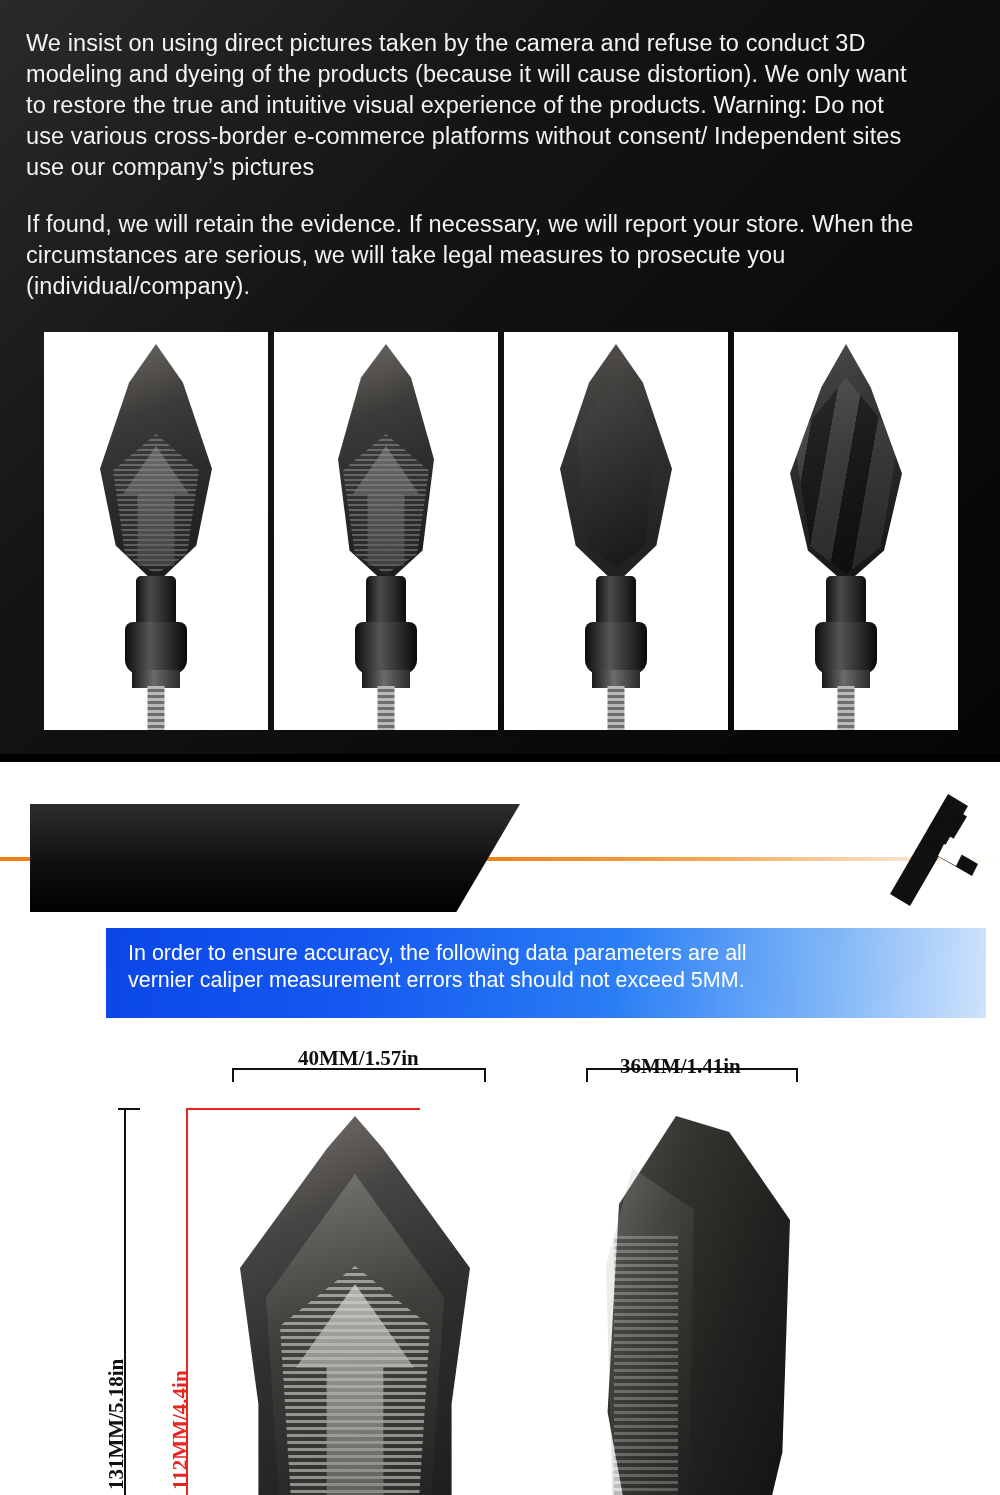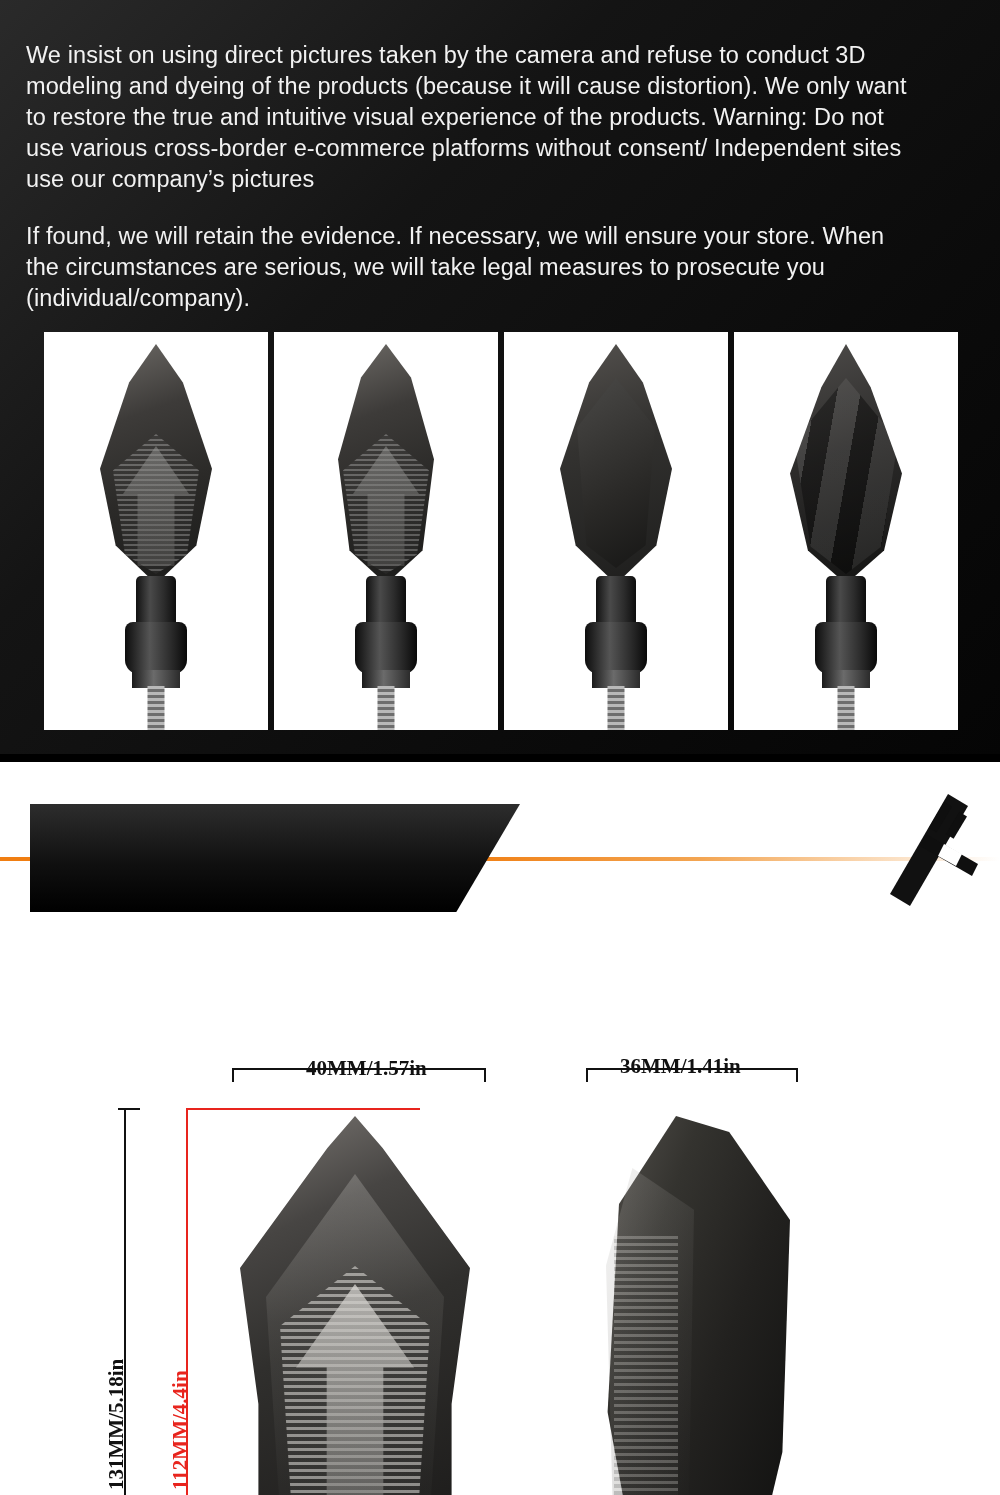--- a/index.html
+++ b/index.html
@@ -15,21 +15,21 @@
     position: relative;
   }
 
   
   .top-section {
     position: relative;
     width: 1000px;
     height: 762px;
     background: linear-gradient(135deg, #2a2a2a 0%, #141414 35%, #0b0b0b 70%, #050505 100%);
     box-sizing: border-box;
-    padding: 40px 30px 0 26px;
+    padding: 28px 30px 0 26px;
   }
   .top-section::after {
     content: "";
     position: absolute;
     left: 0; right: 0; bottom: 0;
     height: 8px;
     background: #000;
   }
   .para {
     color: #f2f2f2;
@@ -340,21 +340,21 @@
 
   .red {
     color: #e8241d;
   }
 </style>
 </head>
 <body>
 
 <div class="top-section">
   <p class="para">We insist on using direct pictures taken by the camera and refuse to conduct 3D modeling and dyeing of the products (because it will cause distortion). We only want to restore the true and intuitive visual experience of the products. Warning: Do not use various cross-border e-commerce platforms without consent/ Independent sites use our company’s pictures</p>
-  <p class="para second">If found, we will retain the evidence. If necessary, we will ensure your store. When the circumstances are serious, we will take legal measures to prosecute you (individual/company).</p>
+  <p class="para second">If found, we will retain the evidence. If necessary, we will report your store. When the circumstances are serious, we will take legal measures to prosecute you (individual/company).</p>
 
   <div class="photo-strip">
 
     <div class="photo-cell">
       <div class="lamp">
         <div class="head"></div>
         <div class="lens-lines"></div>
         <div class="arrow"></div>
         <div class="stem"></div>
         <div class="ring"></div>
@@ -411,25 +411,28 @@
       <g fill="#111111">
         <path d="M96 6 L116 18 L58 118 L38 106 Z"></path>
         <path d="M74 46 L126 76 L120 88 L68 58 Z" fill="#0f0f0f"></path>
         <rect x="84" y="14" width="9" height="30" transform="rotate(31 88 29)" fill="#0f0f0f"></rect>
         <rect x="100" y="24" width="9" height="26" transform="rotate(31 104 37)" fill="#0f0f0f"></rect>
         <path d="M92 56 L110 66 L104 78 L86 68 Z" fill="#ffffff"></path>
       </g>
     </svg>
   </div>
 
+  <div class="notice">
+    <p>In order to ensure accuracy, the following data parameters are all vernier caliper measurement errors that should not exceed 5MM.</p>
+  </div>
 
   <div class="meas-area">
 
     <div class="dim-bracket" style="left:232px; top:44px; width:250px;"></div>
-    <div class="dim-label-top" style="left:298px; top:32px;margin-left:8px;">40MM/1.57in</div>
+    <div class="dim-label-top" style="left:298px; top:22px;">40MM/1.57in</div>
 
     <div class="dim-bracket" style="left:586px; top:44px; width:208px;"></div>
     <div class="dim-label-top" style="left:620px; top:30px;">36MM/1.41in</div>
 
     <div class="vline" style="left:124px; top:84px; height:387px; background:#111;"></div>
     <div class="hline" style="left:118px; top:84px; width:22px; background:#111;"></div>
 
     <div class="vline" style="left:186px; top:84px; height:387px; background:#e8241d;"></div>
     <div class="hline" style="left:186px; top:84px; width:234px; background:#e8241d;"></div>
 

